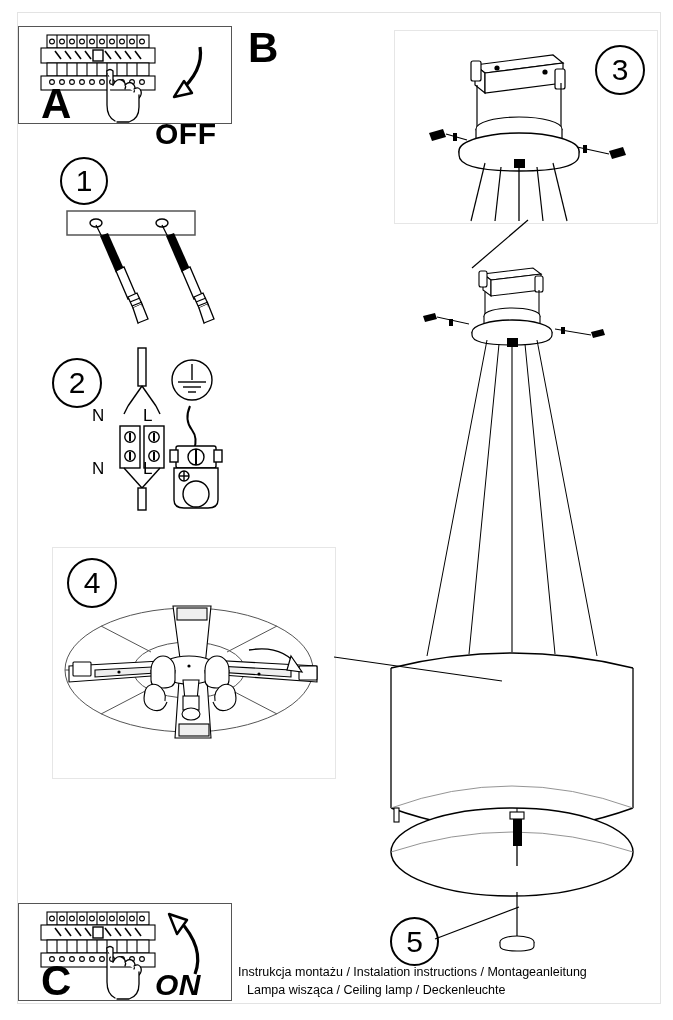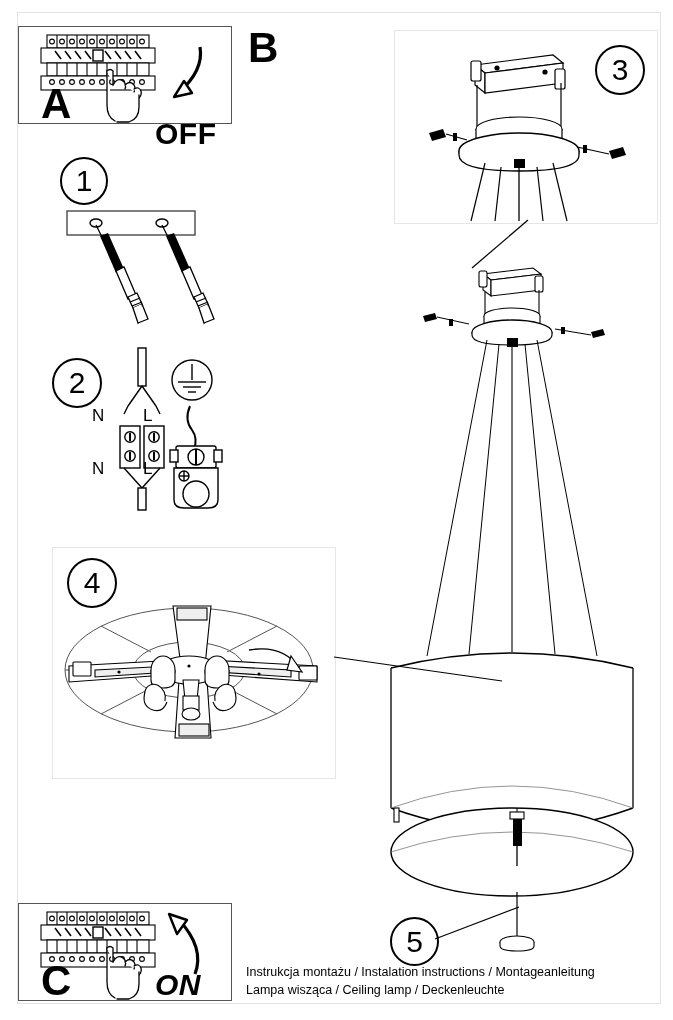--- a/index.html
+++ b/index.html
@@ -11,21 +11,21 @@
   .panel.light{border:1px solid #e6e6e6;}
   .abs{position:absolute;}
   svg{display:block;overflow:visible;}
   .bigletter{font-size:42px;font-weight:700;line-height:1;font-family:"Liberation Sans",sans-serif;}
   .switchword{font-size:30px;font-weight:700;font-family:"Liberation Sans",sans-serif;letter-spacing:.5px;}
   .numcircle{border:2px solid #000;border-radius:50%;display:flex;
        align-items:center;justify-content:center;background:#fff;
        font-size:30px;font-family:"Liberation Sans",sans-serif;}
   .nl{font-size:17px;font-family:"Liberation Sans",sans-serif;}
   .footer{position:absolute;font-size:12.5px;line-height:17px;
-       font-family:"Liberation Sans",sans-serif;white-space:nowrap;margin-left:8px;}
+       font-family:"Liberation Sans",sans-serif;white-space:nowrap;}
 </style>
 </head>
 <body>
 
 <div class="page-border"></div>
 
 <div class="panel" style="left:18px;top:26px;width:214px;height:98px;">
 
   <svg class="abs" style="left:20px;top:6px;" width="118" height="62" viewBox="0 0 118 62">
     <g stroke="#000" fill="#fff" stroke-width="1.1">
@@ -465,13 +465,13 @@
     <path d="M36 62 Q46 36 20 8" stroke="#000" stroke-width="3.2" fill="none"></path>
     <path d="M10 2 L28 8 L18 22 Z" fill="#fff" stroke="#000" stroke-width="2.4" stroke-linejoin="round"></path>
   </svg>
 
   <span class="abs switchword" style="left:136px;top:64px;font-style:italic;">ON</span>
 
   <span class="abs bigletter" style="left:22px;top:56px;">C</span>
 </div>
 
 <div class="footer" style="left:238px;top:964px;">Instrukcja montażu / Instalation instructions / Montageanleitung</div>
-<div class="footer" style="left:238px;top:982px;">Lampa wisząca / Ceiling lamp / Deckenleuchte</div>
+<div class="footer" style="left:247px;top:982px;">Lampa wisząca / Ceiling lamp / Deckenleuchte</div>
 
 </body></html>

